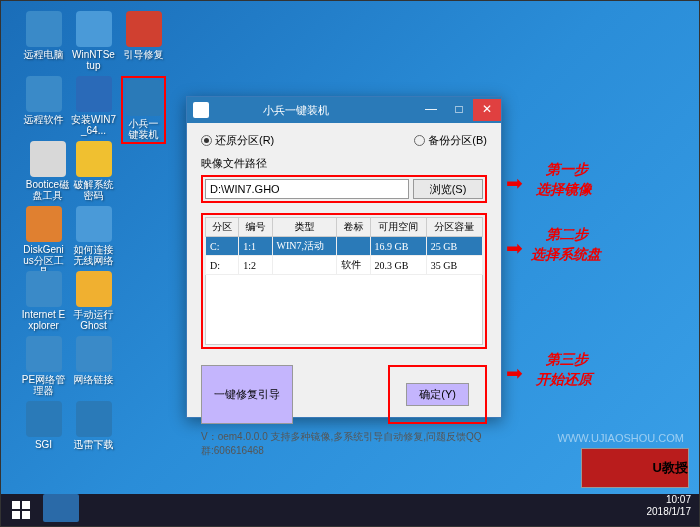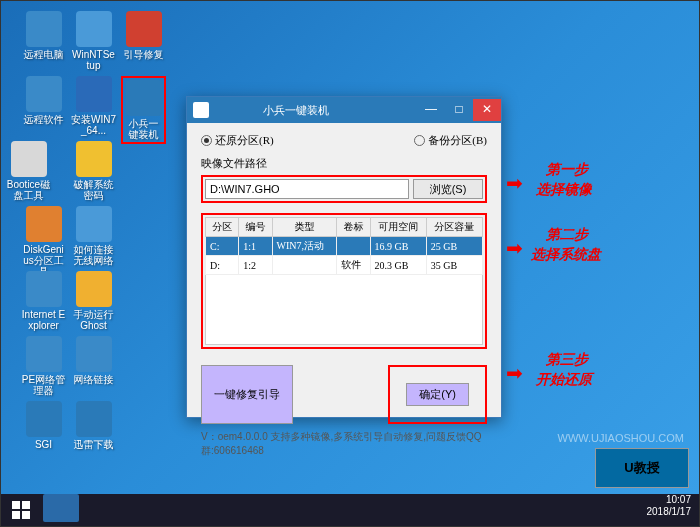--- a/index.html
+++ b/index.html
@@ -37,21 +37,21 @@
 }
 .titlebar-icon { width: 16px; height: 16px; background: #fff; border-radius: 2px; margin-right: 6px; }
 .title-text { flex: 1; text-align: center; padding-right: 40px; }
 .win-btns { display: flex; }
 .win-btn { width: 28px; height: 22px; text-align: center; line-height: 20px; cursor: pointer; font-size: 12px; }
 .win-btn.min { background: #2a7ab8; }
 .win-btn.max { background: #2a7ab8; }
 .win-btn.close { background: #e04040; color: #fff; }
 
 .dialog-body { padding: 10px 14px; }
-.radio-row { display: flex; justify-content: space-between; margin-bottom: 8px; font-family: Liberation Serif, serif; }
+.radio-row { display: flex; justify-content: space-between; margin-bottom: 8px; }
 .radio-item { font-size: 11px; display: flex; align-items: center; gap: 3px; }
 .radio-dot { width: 11px; height: 11px; border: 1px solid #666; border-radius: 50%; display: inline-block; position: relative; }
 .radio-dot.checked::after { content: ''; width: 5px; height: 5px; background: #333; border-radius: 50%; position: absolute; top: 2px; left: 2px; }
 
 .field-label { font-size: 11px; margin-bottom: 4px; }
 .path-row { display: flex; gap: 4px; margin-bottom: 10px; border: 2px solid red; padding: 2px; }
 .path-input { flex: 1; height: 20px; border: 1px solid #999; background: #fff; font-size: 11px; padding: 0 4px; }
 .browse-btn { width: 70px; height: 20px; border: 1px solid #999; background: #e8e8e8; font-size: 11px; cursor: pointer; }
 
 .table-wrap { border: 2px solid red; padding: 2px; margin-bottom: 16px; font-family: Liberation Serif, serif; }
@@ -67,21 +67,21 @@
 .status-line { font-size: 10px; color: #555; margin-top: 6px; }
 
 .annotation { position: absolute; color: #e00; font-size: 14px; font-weight: bold; font-style: italic; }
 .arrow { position: absolute; color: #e00; font-size: 20px; }
 
 .taskbar { position: absolute; bottom: 0; left: 0; right: 0; height: 32px; background: #1a1a2a; display: flex; }
 .start-btn { width: 40px; height: 32px; display: flex; align-items: center; justify-content: center; color: #fff; cursor: pointer; }
 .task-item { width: 36px; height: 28px; margin: 0 2px; background: #2a6aa8; border-radius: 2px; cursor: pointer; }
 .tray { margin-left: auto; color: #fff; font-size: 10px; padding-right: 8px; text-align: right; line-height: 1.2; }
 
-.watermark { position: absolute; right: 10px; bottom: 38px; width: 94px; height: 40px; background: #0369a1; border: 1px solid #999; display: flex; align-items: center; justify-content: center; font-size: 13px; font-weight: bold; }
+.watermark { position: absolute; right: 10px; bottom: 38px; width: 108px; height: 40px; background: #b91c1c; border: 1px solid #999; display: flex; align-items: center; justify-content: flex-end; font-size: 13px; font-weight: bold; }
 .watermark-text { position: absolute; right: 15px; bottom: 82px; color: rgba(255,255,255,0.5); font-size: 11px; }
 </style>
 </head>
 <body>
 
 <div class="desktop-icons" id="desktop-icons">
     <div class="icon" style="left: 20px; top: 10px;">
       <div class="icon-img" style="background:#3a8ac8"></div>
       <div class="icon-label">远程电脑</div>
     </div>
@@ -98,21 +98,21 @@
       <div class="icon-label">远程软件</div>
     </div>
     <div class="icon" style="left: 70px; top: 75px;">
       <div class="icon-img" style="background:#2a6ab8"></div>
       <div class="icon-label">安装WIN7_64...</div>
     </div>
     <div class="icon highlighted-icon" style="left: 120px; top: 75px;">
       <div class="icon-img" style="background:#2a7ab8"></div>
       <div class="icon-label">小兵一键装机</div>
     </div>
-    <div class="icon" style="left: 5px; top: 140px;">
+    <div class="icon" style="left: 24px; top: 140px;">
       <div class="icon-img" style="background:#d8d8d8"></div>
       <div class="icon-label">Bootice磁盘工具</div>
     </div>
     <div class="icon" style="left: 70px; top: 140px;">
       <div class="icon-img" style="background:#f0c030"></div>
       <div class="icon-label">破解系统密码</div>
     </div>
     <div class="icon" style="left: 20px; top: 205px;">
       <div class="icon-img" style="background:#e08030"></div>
       <div class="icon-label">DiskGenius分区工具</div>

